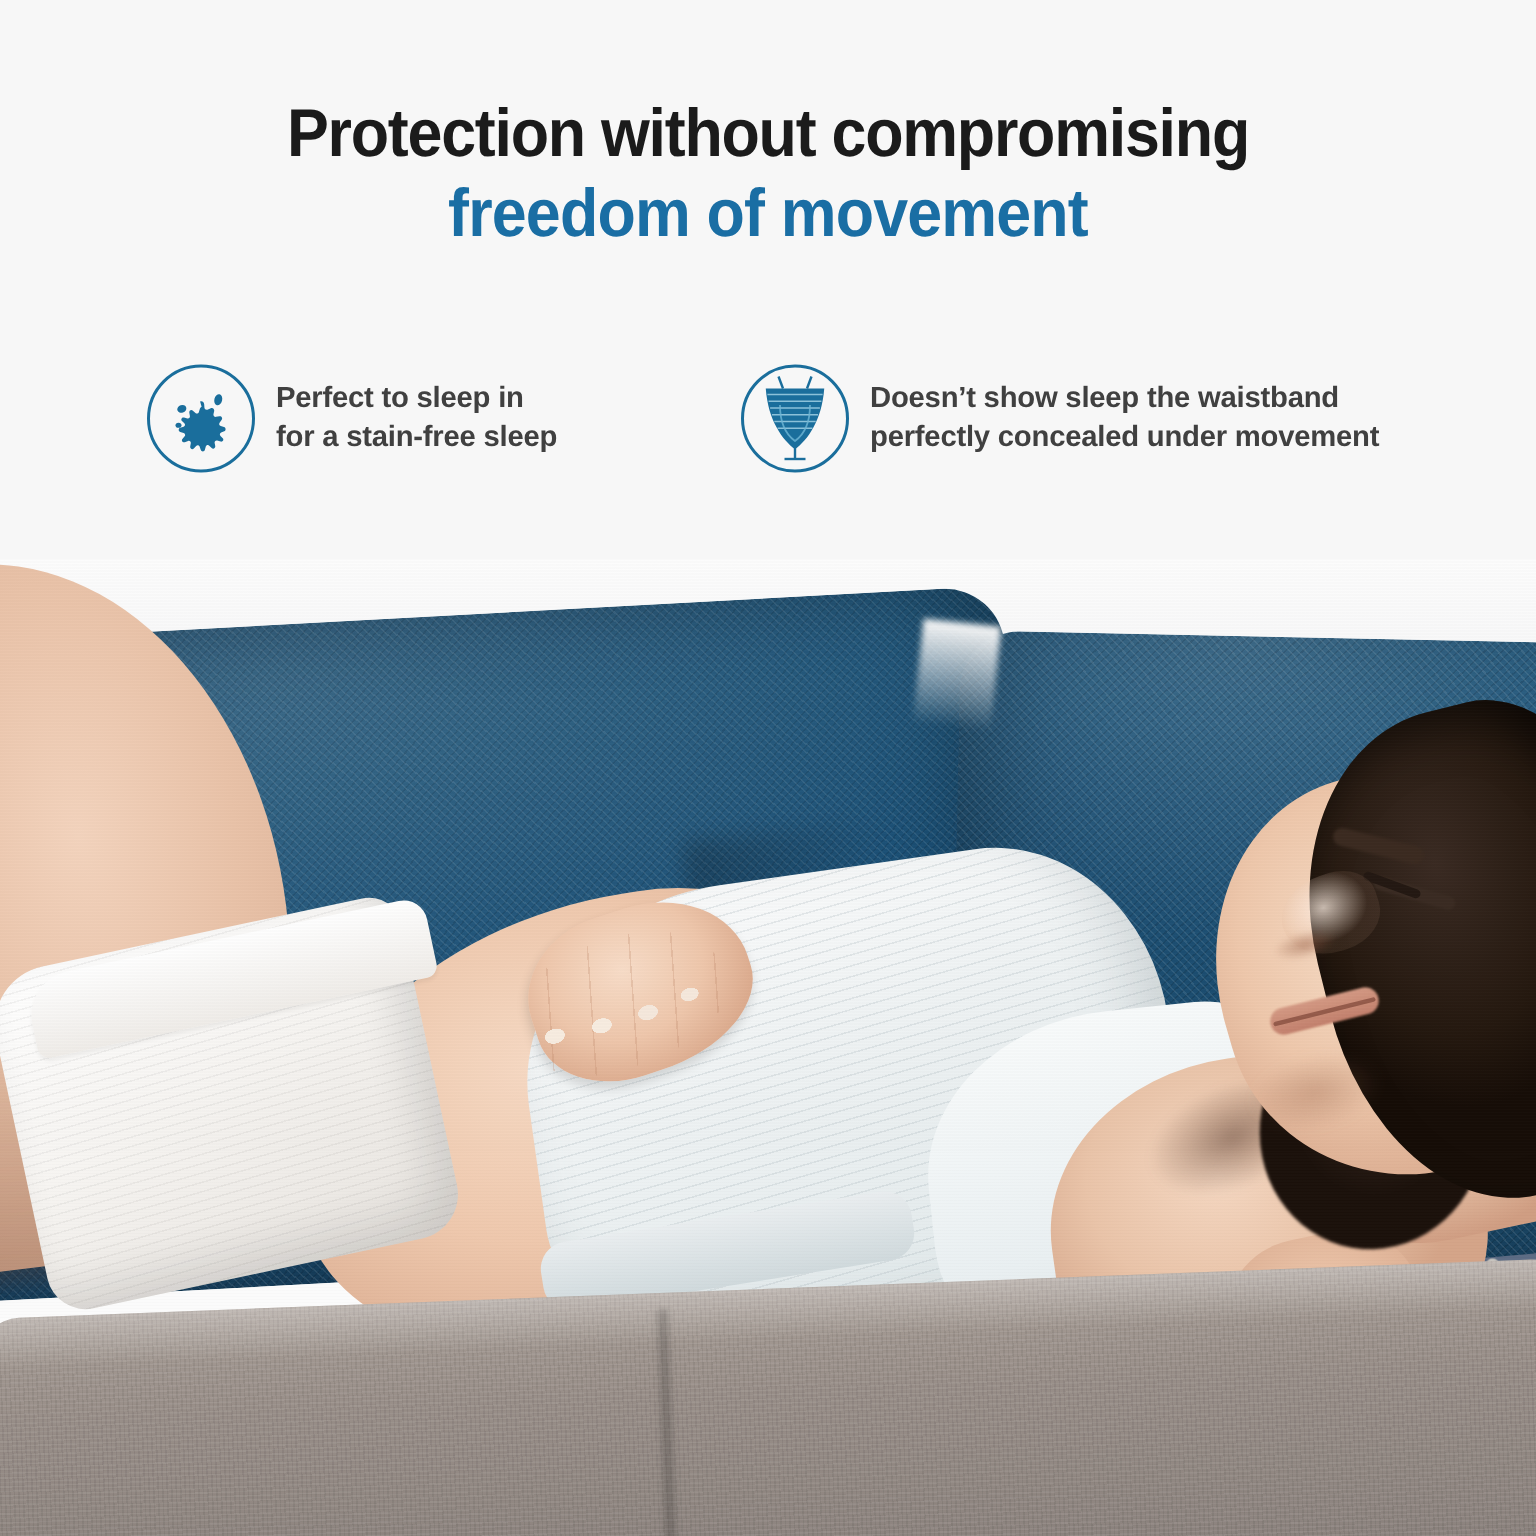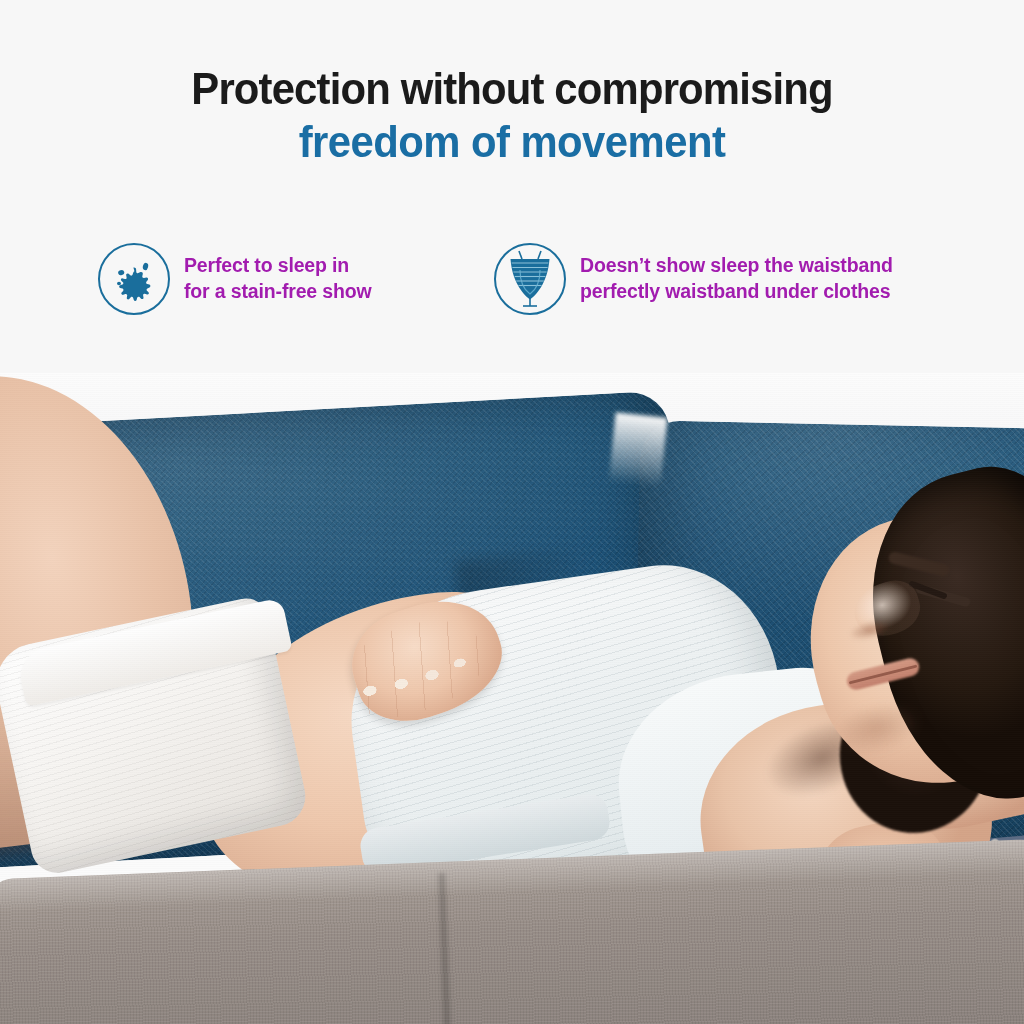--- a/index.html
+++ b/index.html
@@ -40,21 +40,21 @@
   .icon-circle{
     width:72px;height:72px;border-radius:50%;
     border:2px solid #1a6e9c;
     box-sizing:border-box;
     display:flex;align-items:center;justify-content:center;
     flex:none;
     background:transparent;
   }
   .feat-text{
     font-size:19.5px;line-height:1.32;font-weight:600;
-    color:#a21caf;letter-spacing:-0.15px;white-space:nowrap;
+    color:#404040;letter-spacing:-0.15px;white-space:nowrap;
   }
   .feat-text span{display:block;}
 
   
   .photo{
     position:absolute;left:0;top:373px;width:1024px;height:651px;
     overflow:hidden;background:#fbfbfb;
   }
   .ph{position:absolute;}
 
@@ -347,21 +347,21 @@
           <g fill="#1a6e9c">
             <path d="M22.4 11.6c1.3-.5 2.6.3 2.7 1.7l.2 2.6c.1 1 1.1 1.6 2 1.2l2.2-1c1.3-.6 2.6.5 2.3 1.9l-.5 2.2c-.2 1 .7 1.9 1.7 1.7l2.3-.4c1.4-.3 2.3 1.3 1.5 2.4l-1.4 1.9c-.6.8-.2 2 .8 2.2l2.1.6c1.4.4 1.5 2.3.2 2.9l-2.1.9c-.9.4-1.1 1.7-.4 2.3l1.5 1.5c1 1-.1 2.6-1.4 2.2l-2.3-.7c-1-.3-1.9.6-1.7 1.6l.4 2.1c.3 1.4-1.4 2.3-2.4 1.3l-1.6-1.6c-.7-.7-2-.4-2.3.6l-.6 2.2c-.4 1.4-2.3 1.4-2.8 0l-.7-2.1c-.3-1-1.6-1.3-2.3-.5l-1.6 1.7c-1 1-2.7.1-2.4-1.3l.4-2.2c.2-1-.8-1.9-1.8-1.5l-2.2.8c-1.3.5-2.5-1.1-1.6-2.2l1.5-1.7c.7-.8.3-2-.7-2.3l-2.2-.6c-1.4-.4-1.4-2.4 0-2.8l2.2-.7c1-.3 1.3-1.6.5-2.3l-1.6-1.5c-1-1 0-2.7 1.4-2.3l2.2.6c1 .3 1.9-.6 1.7-1.6l-.4-2.2c-.3-1.4 1.3-2.4 2.4-1.4l1.7 1.5c.8.7 2 .3 2.3-.7l.7-2.2c.2-.6.6-1 1.1-1.2z"></path>
             <ellipse cx="34.5" cy="10.5" rx="2.6" ry="3.7" transform="rotate(14 34.5 10.5)"></ellipse>
             <ellipse cx="10.2" cy="16.6" rx="3.1" ry="2.5" transform="rotate(-18 10.2 16.6)"></ellipse>
             <ellipse cx="8.0" cy="27.5" rx="2.0" ry="1.7"></ellipse>
           </g>
         </svg>
       </div>
       <div class="feat-text">
         <span>Perfect to sleep in</span>
-        <span>for a stain-free show</span>
+        <span>for a stain-free sleep</span>
       </div>
     </div>
 
     <div class="feature f2">
       <div class="icon-circle">
         <svg width="56" height="62" viewBox="0 0 56 62" aria-hidden="true">
           <g stroke="#1a6e9c" stroke-width="1.6" fill="none">
             <path d="M17 3 L20 11"></path>
             <path d="M39 3 L36 11"></path>
             <path d="M28 50 L28 58"></path>
@@ -374,21 +374,21 @@
             <path d="M11.4 24 H44.6"></path>
             <path d="M12.6 28.5 H43.4"></path>
             <path d="M14.2 33 H41.8"></path>
             <path d="M16.4 37.5 H39.6"></path>
           </g>
           <path d="M18 22 C18 33 21 41 28 46 C35 41 38 33 38 22" stroke="#6fb6d6" stroke-width="1.2" fill="none" opacity="0.8"></path>
         </svg>
       </div>
       <div class="feat-text">
         <span>Doesn’t show sleep the waistband</span>
-        <span>perfectly waistband under clothes</span>
+        <span>perfectly concealed under movement</span>
       </div>
     </div>
 
   </div>
 
   <div class="photo">
     <div class="ph wall"></div>
     <div class="ph cush-l"></div>
     <div class="ph cush-r"></div>
     <div class="ph cush-gap"></div>

